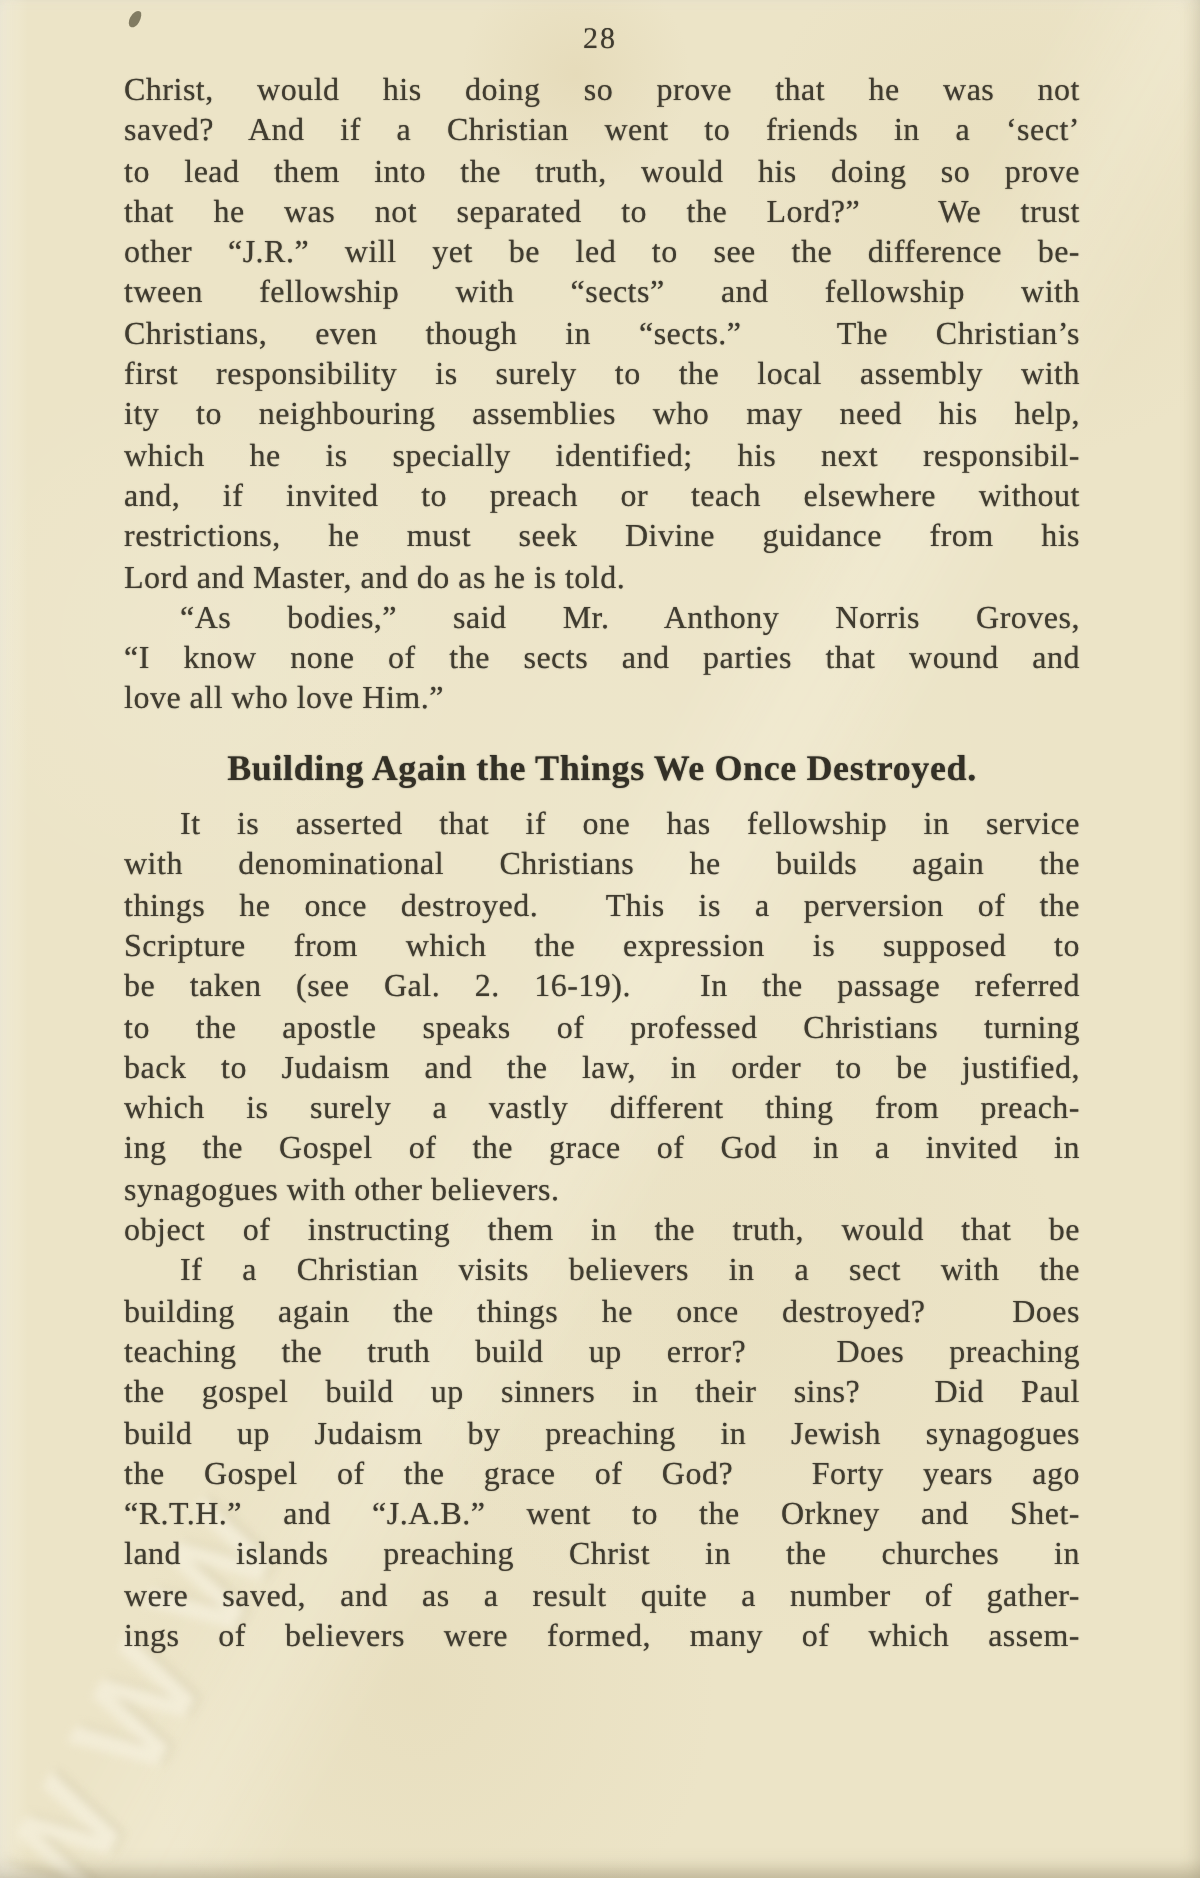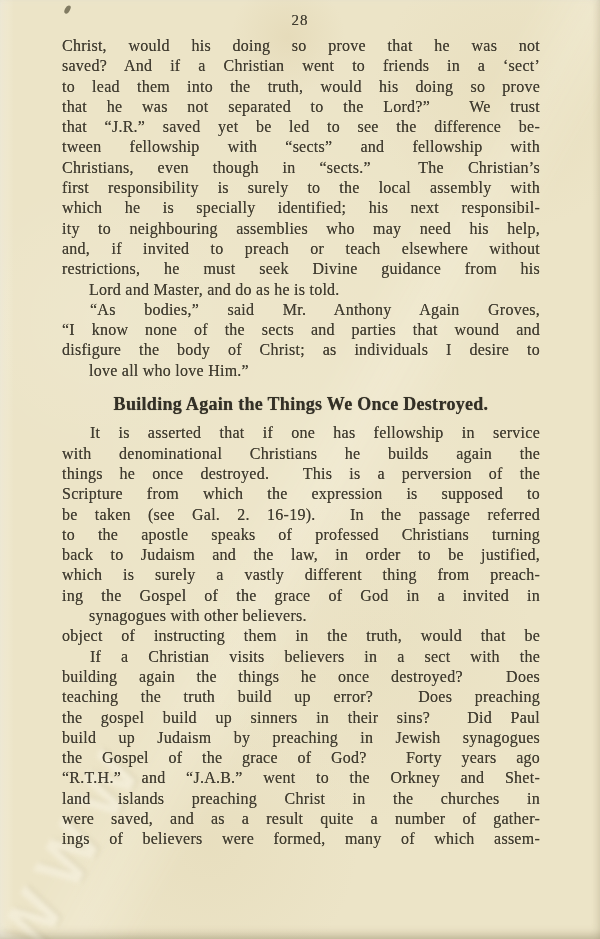--- a/index.html
+++ b/index.html
@@ -93,21 +93,21 @@
     line-height: 20.3px;
     letter-spacing: 0.25px;
     text-shadow: 0 0 0.6px rgba(64,60,48,0.75);
   }
   .paragraph { margin: 0; }
   .line {
     text-align: justify;
     text-align-last: justify;
     min-height: 20.3px;
   }
-  .line.lastline { text-align-last: left; margin-left: 27px; }
+  .line.lastline { text-align-last: left; }
   .line.indent { text-indent: 28px; }
   .heading {
     font-size: 18px;
     font-weight: 700;
     text-align: center;
     letter-spacing: 0.3px;
     color: var(--heading-ink);
     margin: 13px 0 9px 0;
     text-shadow: 0 0 0.7px rgba(51,48,38,0.8);
   }
@@ -119,34 +119,33 @@
   <div class="watermark-band"></div>
   <div class="watermark">WWW</div>
   <div class="speck"></div>
   <div class="pagenum">28</div>
   <div class="content">
       <div class="paragraph">
         <div class="line">Christ, would his doing so prove that he was not</div>
         <div class="line">saved? And if a Christian went to friends in a ‘sect’</div>
         <div class="line">to lead them into the truth, would his doing so prove</div>
         <div class="line">that he was not separated to the Lord?”&nbsp; We trust</div>
-        <div class="line">that “J.R.” saved yet be led to see the difference be-</div>
+        <div class="line">other “J.R.” will yet be led to see the difference be-</div>
         <div class="line">tween fellowship with “sects” and fellowship with</div>
         <div class="line">Christians, even though in “sects.”&nbsp; The Christian’s</div>
         <div class="line">first responsibility is surely to the local assembly with</div>
+        <div class="line">ity to neighbouring assemblies who may need his help,</div>
         <div class="line">which he is specially identified; his next responsibil-</div>
-        <div class="line">ity to neighbouring assemblies who may need his help,</div>
         <div class="line">and, if invited to preach or teach elsewhere without</div>
         <div class="line">restrictions, he must seek Divine guidance from his</div>
         <div class="line lastline">Lord and Master, and do as he is told.</div>
       </div>
       <div class="paragraph">
-        <div class="line indent">“As bodies,” said Mr. Anthony Again Groves,</div>
+        <div class="line indent">“As bodies,” said Mr. Anthony Norris Groves,</div>
         <div class="line">“I know none of the sects and parties that wound and</div>
-        <div class="line">disfigure the body of Christ; as individuals I desire to</div>
         <div class="line lastline">love all who love Him.”</div>
       </div>
       <h2 class="heading">Building Again the Things We Once Destroyed.</h2>
       <div class="paragraph">
         <div class="line indent">It is asserted that if one has fellowship in service</div>
         <div class="line">with denominational Christians he builds again the</div>
         <div class="line">things he once destroyed.&nbsp; This is a perversion of the</div>
         <div class="line">Scripture from which the expression is supposed to</div>
         <div class="line">be taken (see Gal. 2. 16-19).&nbsp; In the passage referred</div>
         <div class="line">to the apostle speaks of professed Christians turning</div>

